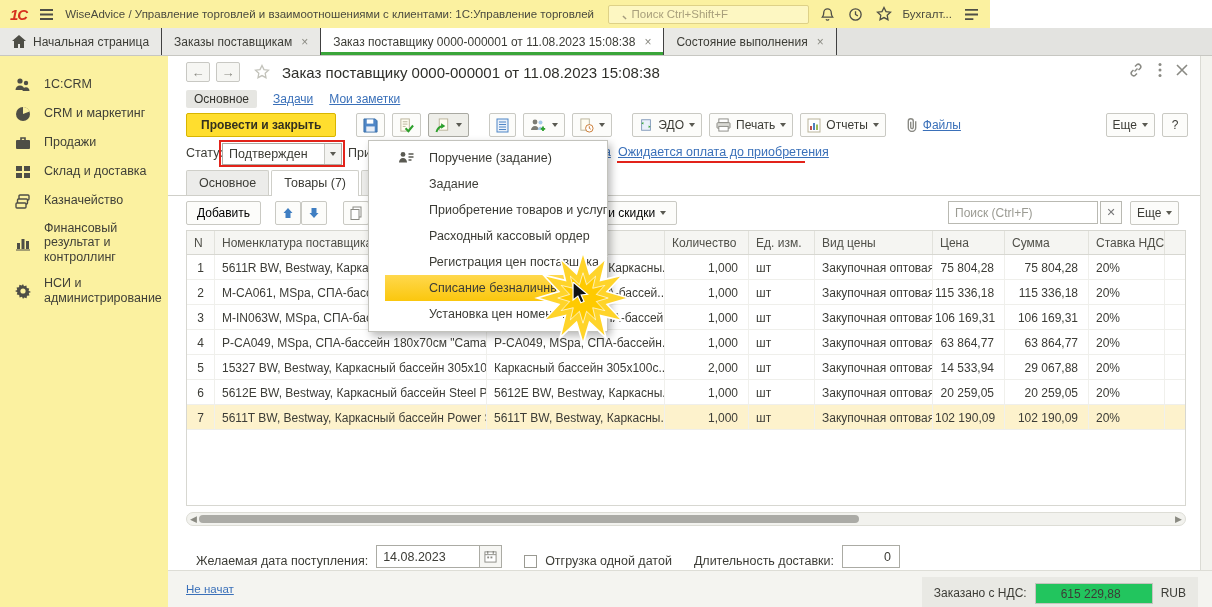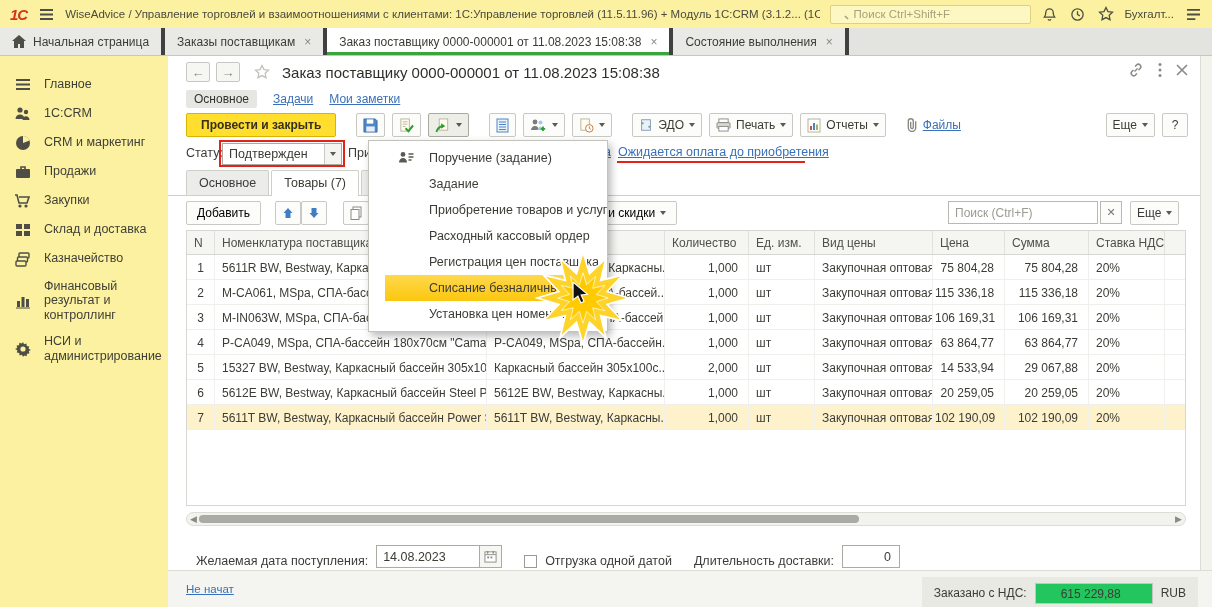--- a/index.html
+++ b/index.html
@@ -1,35 +1,35 @@
 <!DOCTYPE html>
 <html><head>
 <meta charset="utf-8">
 <style>
   * { margin:0; padding:0; box-sizing:border-box; }
   html,body { width:1212px; height:607px; overflow:hidden;
     font-family:"Liberation Sans","DejaVu Sans",sans-serif; font-size:12px; color:#3c3c36; background:#fff; }
   #app { position:relative; width:1212px; height:607px; }
 
   
-  #titlebar { position:absolute; left:0; top:0; width:1212px; height:28px; background:#fbf1a0;
+  #titlebar { position:absolute; left:0; top:0; width:990px; height:28px; background:#fbf1a0;
     display:flex; align-items:center; padding:0 10px; gap:10px; }
   .logo1c { color:#d6311f; font-weight:bold; font-size:15px; font-style:italic; letter-spacing:-1px; }
   .tb-title { font-size:11.5px; color:#4a4a3f; white-space:nowrap; overflow:hidden; flex:0 1 auto; }
   .tb-search { margin-left:auto; width:218px; height:19px; background:#fdf7c2; border:1px solid #ded187;
     border-radius:2px; display:flex; align-items:center; gap:5px; padding:0 6px; }
   .tb-search input { border:none; background:transparent; outline:none; width:170px; font-size:11.5px; color:#5b5540; }
   .tb-search input::placeholder { color:#a9a07c; }
   .tb-ico { width:18px; height:18px; display:flex; align-items:center; justify-content:center; flex:0 0 auto; }
   .tb-user { font-size:11.5px; color:#4a4a3f; white-space:nowrap; }
 
   
   #tabbar { position:absolute; left:0; top:28px; width:1212px; height:28px; background:#e3e3e0;
     border-bottom:1px solid #c7c7c2; display:flex; align-items:stretch; }
-  .wtab { display:flex; align-items:center; gap:7px; padding:0 12px; border-right:4px solid #404040;
+  .wtab { display:flex; align-items:center; gap:7px; padding:0 12px; border-right:1px solid #404040;
     font-size:12px; color:#3c3c36; position:relative; background:#e9e9e6; white-space:nowrap; }
   .wtab.active { background:#fff; }
   .wtab.active::after { content:""; position:absolute; left:0; right:0; bottom:0; height:3px; background:#3aa53a; }
   .wtab .tclose { color:#8a8a82; font-size:12px; margin-left:2px; }
 
   
   #sidebar { position:absolute; left:0; top:56px; width:168px; height:551px; background:#fbf1a0; padding-top:14px; }
   .side-item { display:flex; align-items:center; gap:13px; padding:6px 0 6px 14px; min-height:28px;
     font-size:12.5px; color:#3f3f37; cursor:default; }
   .side-item .sico { width:17px; height:17px; flex:0 0 auto; display:flex; align-items:center; justify-content:center; }
@@ -196,28 +196,20 @@
       </div>
       <div class="wtab">
         <span>Состояние выполнения</span>
         <span class="tclose">×</span>
       </div>
     </div>
 
   <div id="sidebar">
       <div class="side-item">
         <span class="sico">
-          <svg width="16" height="13" viewBox="0 0 16 13" stroke="#4e4e46" stroke-width="2">
-            <path d="M1 2h14M1 6.5h14M1 11h14"></path>
-          </svg>
-        </span>
-        <span class="slabel">Главное</span>
-      </div>
-      <div class="side-item">
-        <span class="sico">
           <svg width="16" height="16" viewBox="0 0 16 16" fill="#4e4e46">
             <circle cx="5" cy="4" r="2.6"></circle>
             <path d="M.5 13c0-2.5 2-4.5 4.5-4.5S9.5 10.5 9.5 13z"></path>
             <circle cx="11" cy="6" r="2.2"></circle>
             <path d="M7.5 14c0-2.2 1.6-3.8 3.5-3.8s3.5 1.6 3.5 3.8z"></path>
           </svg>
         </span>
         <span class="slabel">1С:CRM</span>
       </div>
       <div class="side-item">
@@ -230,30 +222,20 @@
         <span class="slabel">CRM и маркетинг</span>
       </div>
       <div class="side-item">
         <span class="sico">
           <svg width="16" height="16" viewBox="0 0 16 16" fill="#4e4e46">
             <rect x="1" y="5" width="14" height="9" rx="1"></rect>
             <path d="M6 5V3h4v2" fill="none" stroke="#4e4e46" stroke-width="1.6"></path>
           </svg>
         </span>
         <span class="slabel">Продажи</span>
-      </div>
-      <div class="side-item">
-        <span class="sico">
-          <svg width="17" height="16" viewBox="0 0 17 16" fill="#4e4e46">
-            <path d="M1 2h2l2 8h8l2-6H5" fill="none" stroke="#4e4e46" stroke-width="1.6"></path>
-            <circle cx="6" cy="13" r="1.6"></circle>
-            <circle cx="12" cy="13" r="1.6"></circle>
-          </svg>
-        </span>
-        <span class="slabel">Закупки</span>
       </div>
       <div class="side-item">
         <span class="sico">
           <svg width="16" height="16" viewBox="0 0 16 16" fill="#4e4e46">
             <rect x="1" y="2" width="6" height="5"></rect>
             <rect x="9" y="2" width="6" height="5"></rect>
             <rect x="1" y="9" width="6" height="5"></rect>
             <rect x="9" y="9" width="6" height="5"></rect>
           </svg>
         </span>

